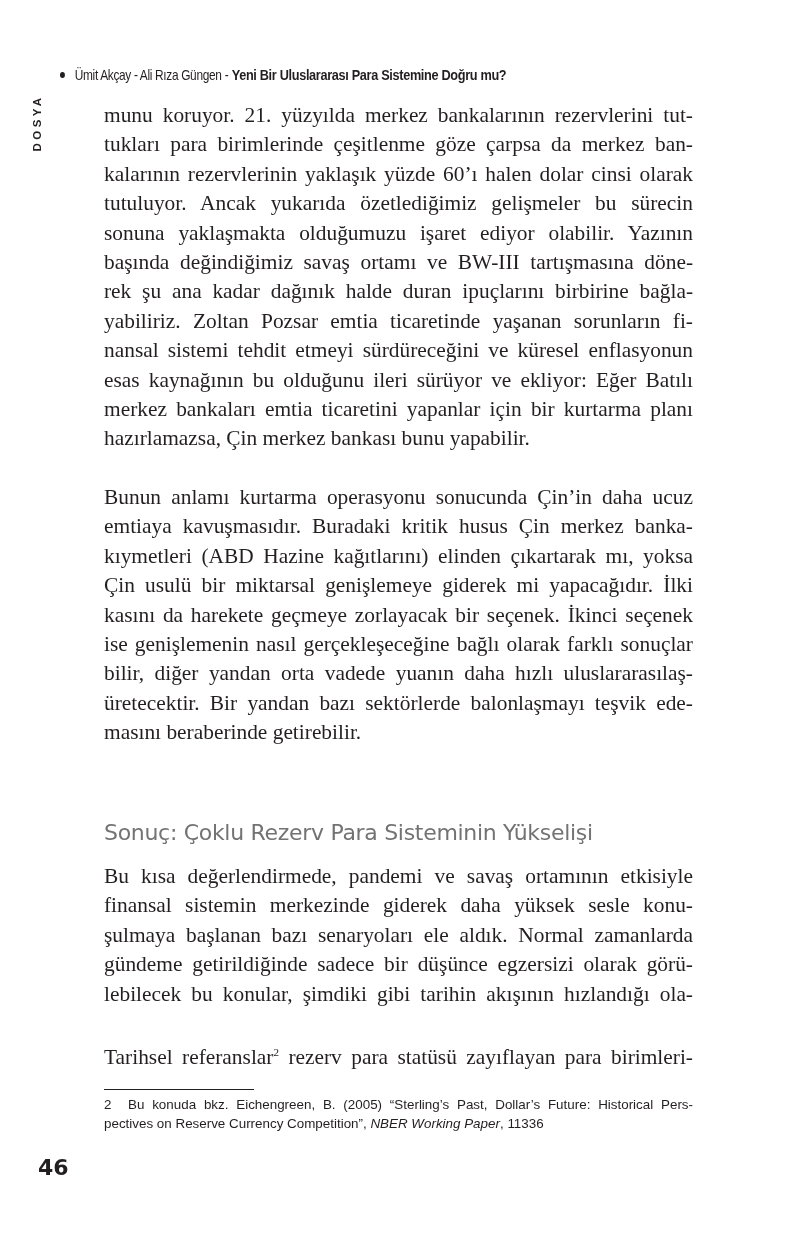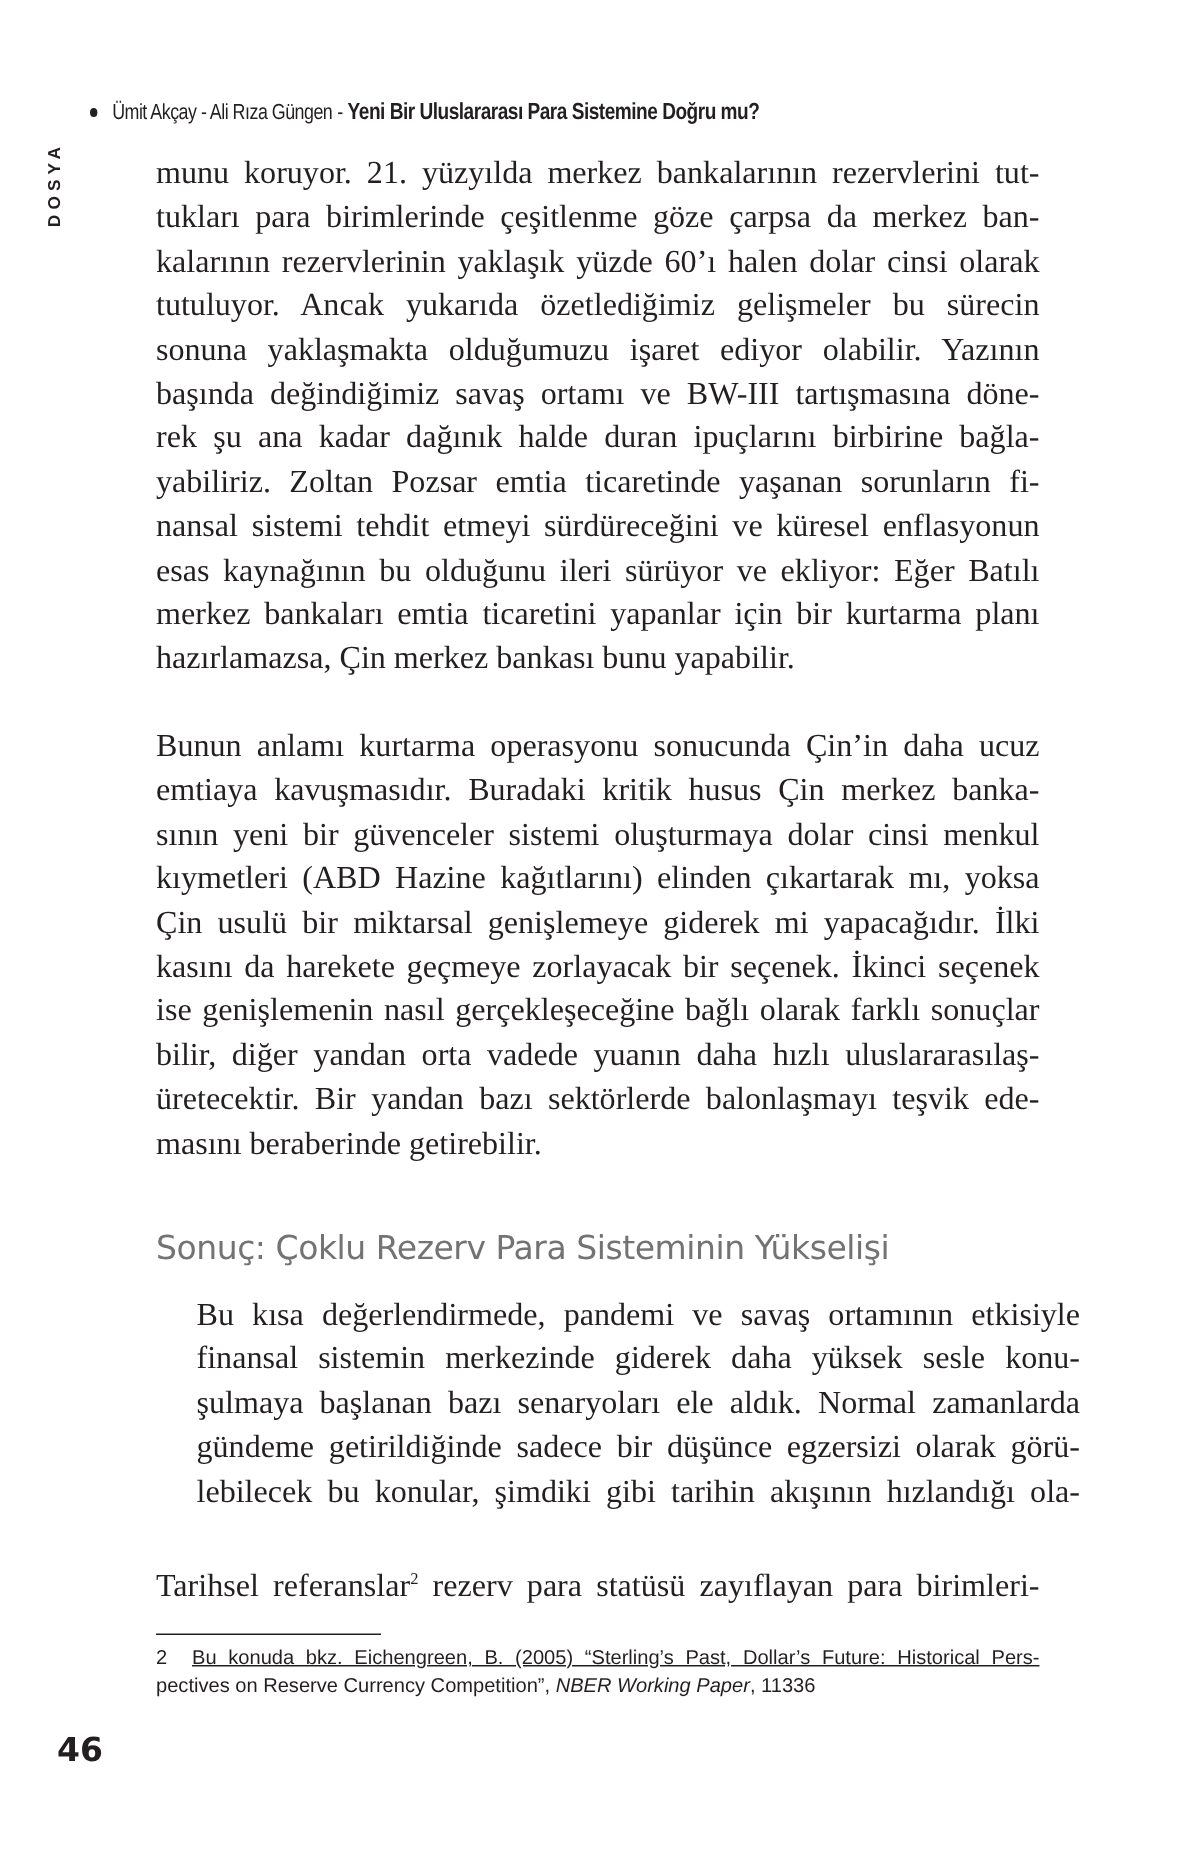--- a/index.html
+++ b/index.html
@@ -131,21 +131,20 @@
     }
     .footnote .fline.just {
       text-align: justify;
       text-align-last: justify;
     }
     .footnote .fline.just span.jt {
       display: block;
       text-align: justify;
       text-align-last: justify;
       white-space: normal;
-      text-decoration: underline;
     }
     .footnote .fn-num {
       display: inline-block;
       width: 24px;
     }
     .page-number {
       position: absolute;
       left: 38px;
       top: 1155px;
       font-family: "DejaVu Sans", sans-serif;
@@ -208,23 +207,20 @@
 </div>
 
 <div class="body-text para" style="top: 483px;">
   <div class="line">
       <span class="jt">Bunun anlamı kurtarma operasyonu sonucunda Çin’in daha ucuz</span>
     </div>
   <div class="line">
       <span class="jt">emtiaya kavuşmasıdır. Buradaki kritik husus Çin merkez banka-</span>
     </div>
   <div class="line">
-      <span class="jt">sının yeni bir güvenceler sistemi oluşturmaya dolar cinsi menkul</span>
-    </div>
-  <div class="line">
       <span class="jt">kıymetleri (ABD Hazine kağıtlarını) elinden çıkartarak mı, yoksa</span>
     </div>
   <div class="line">
       <span class="jt">Çin usulü bir miktarsal genişlemeye giderek mi yapacağıdır. İlki</span>
     </div>
   <div class="line">
       <span class="jt">kasını da harekete geçmeye zorlayacak bir seçenek. İkinci seçenek</span>
     </div>
   <div class="line">
       <span class="jt">ise genişlemenin nasıl gerçekleşeceğine bağlı olarak farklı sonuçlar</span>
@@ -235,21 +231,21 @@
   <div class="line">
       <span class="jt">üretecektir. Bir yandan bazı sektörlerde balonlaşmayı teşvik ede-</span>
     </div>
   <div class="line last">
       <span class="jt">masını beraberinde getirebilir.</span>
     </div>
 </div>
 
 <div class="heading">Sonuç: Çoklu Rezerv Para Sisteminin Yükselişi</div>
 
-<div class="body-text para" style="top: 862px; margin-left: 27px;">
+<div class="body-text para" style="top: 862px;">
   <div class="line">
       <span class="jt">Bu kısa değerlendirmede, pandemi ve savaş ortamının etkisiyle</span>
     </div>
   <div class="line">
       <span class="jt">finansal sistemin merkezinde giderek daha yüksek sesle konu-</span>
     </div>
   <div class="line">
       <span class="jt">şulmaya başlanan bazı senaryoları ele aldık. Normal zamanlarda</span>
     </div>
   <div class="line">

